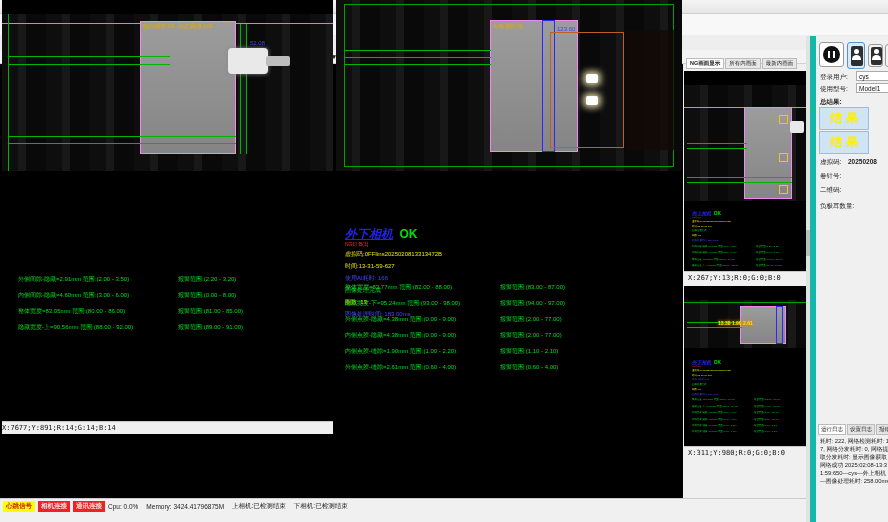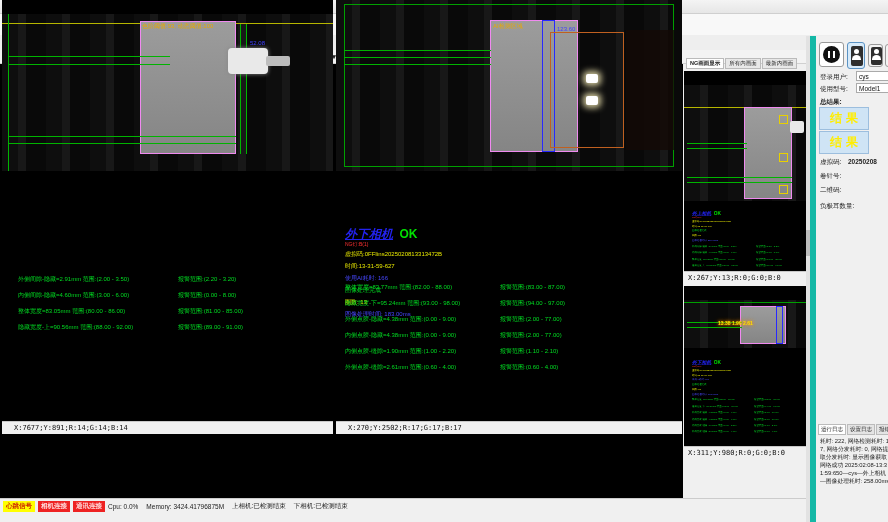--- a/index.html
+++ b/index.html
@@ -24,21 +24,21 @@
   .black-stage{left:0;top:64px;width:683px;height:434px;background:#000;}
   .cam-view{position:absolute;top:0;height:434px;background:#000;overflow:hidden;}
   .scene{position:absolute;left:0;width:100%;
          background:repeating-linear-gradient(90deg,#0e0e0e 0 16px,#181818 16px 24px,#090909 24px 44px);}
   .cell{position:absolute;background:linear-gradient(180deg,#9c9c9c,#858585);border:1px solid #f08af0;box-sizing:border-box;}
   .hline{position:absolute;height:1px;background:#00b400;}
   .vline{position:absolute;width:1px;background:#00b400;}
   .yellow-line{position:absolute;height:1px;background:#b6b600;}
   .coordbar{position:absolute;left:0;bottom:0;width:100%;height:13px;background:#f0f0f0;
             border-top:1px solid #c8c8c8;font-family:"DejaVu Sans Mono",monospace;font-size:7px;
-            color:#111;line-height:13px;padding-left:12px;box-sizing:border-box;}
+            color:#111;line-height:13px;box-sizing:border-box;}
   
   .result{position:absolute;white-space:nowrap;}
   .cam-title{font-family:"DejaVu Serif",serif;font-style:italic;font-weight:bold;font-size:12px;
              color:#2222ee;text-decoration:underline;display:inline-block;}
   .ok{font-size:12px;font-weight:bold;color:#00e000;display:inline-block;margin-left:2px;}
   .rline{font-size:5px;color:#ff3030;margin-top:-2px;}
   .yline{font-size:6px;color:#e8e800;margin-top:3px;}
   .gline{font-size:6px;color:#00dd22;margin-top:3px;}
   .bline{font-size:6px;color:#4747ff;margin-top:3px;}
   .mrows{position:absolute;}
@@ -213,21 +213,20 @@
       <div class="mrow">
           <span class="mtextR">内侧点胶-缝隙=1.90mm 范围:(1.00 - 2.20)</span>
           <span>报警范围:(1.10 - 2.10)</span>
         </div>
       <div class="mrow">
           <span class="mtextR">外侧点胶-缝隙=2.61mm 范围:(0.60 - 4.00)</span>
           <span>报警范围:(0.60 - 4.00)</span>
         </div>
     </div>
 
-    <div class="coordbar">X:270;Y:2502;R:17;G:17;B:17</div>
   </div>
 
   <div class="side-tabs" style="left:686px;top:58px;">
     <span class="side-tab sel">NG画面显示</span>
     <span class="side-tab">所有内画面</span>
     <span class="side-tab">最新内画面</span>
   </div>
 
   <div class="mini-panel" style="left:684px;top:71px;width:122px;height:213px;">
     <div class="scene" style="top:14px;height:116px;">

